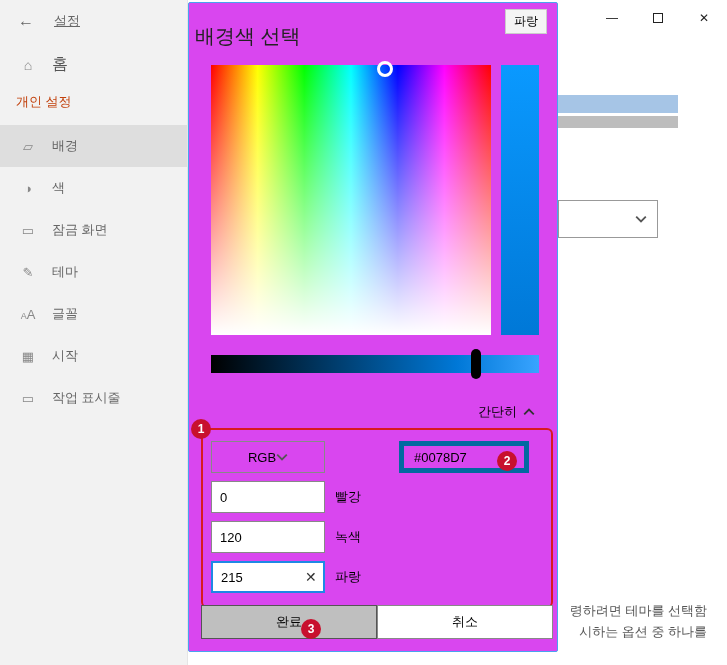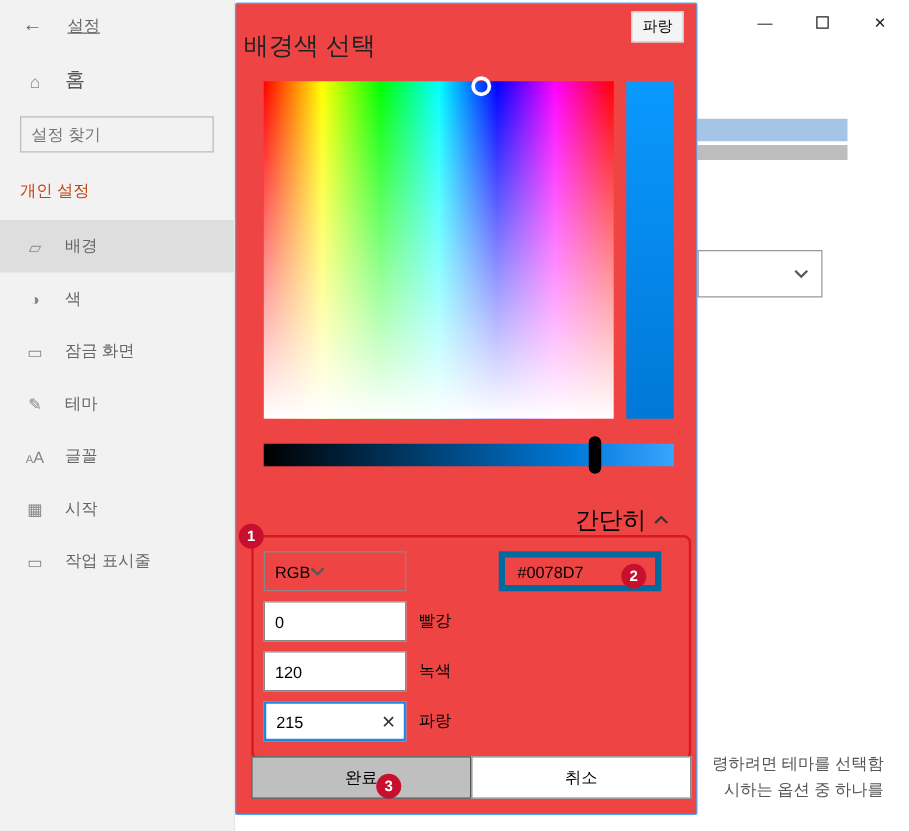--- a/index.html
+++ b/index.html
@@ -24,42 +24,42 @@
 .winctrl { position: absolute; right: 0; top: 0; display: flex; }
 .winctrl div { width: 46px; height: 36px; display: flex; align-items: center; justify-content: center; font-size: 12px; color: #222; }
 .winctrl .max { border: 1px solid #222; width: 10px; height: 10px; }
 .peek1 { position: absolute; left: 370px; top: 95px; width: 120px; height: 18px; background: #a6c5e6; }
 .peek2 { position: absolute; left: 370px; top: 116px; width: 120px; height: 12px; background: #bdbdbd; }
 .dropdown { position: absolute; left: 370px; top: 200px; width: 100px; height: 38px; border: 1px solid #999; display: flex; align-items: center; justify-content: flex-end; padding-right: 10px; }
 .dropdown svg { width: 12px; height: 12px; }
 .foottext { position: absolute; right: 20px; bottom: 22px; font-size: 13px; color: #555; text-align: right; line-height: 1.6; }
 
 
-.dialog { position: absolute; left: 188px; top: 2px; width: 370px; height: 650px; background: #ef4444; border: 1px solid #49a3ef; border-radius: 2px; }
+.dialog { position: absolute; left: 188px; top: 2px; width: 370px; height: 650px; background: #d946ef; border: 1px solid #49a3ef; border-radius: 2px; }
 .tooltip { position: absolute; right: 10px; top: 6px; border: 1px solid #ccc; background: #f4f4f4; font-size: 12px; padding: 3px 8px; }
 .dlgtitle { font-size: 20px; padding: 20px 6px 10px; color: #222; }
 .satval { position: absolute; left: 22px; top: 62px; width: 280px; height: 270px; background:
   linear-gradient(to top, #fff, rgba(255,255,255,0)),
   linear-gradient(to right, #ff0000, #ffff00, #00ff00, #00ffff, #0000ff, #ff00ff, #ff0000);
 }
 .satpick { position: absolute; left: 26px; top: 58px; width: 16px; height: 16px; border: 3px solid #fff; border-radius: 50%; background: transparent; transform: translate(162px, 0px); }
 .huecol { position: absolute; left: 312px; top: 62px; width: 38px; height: 270px; background: linear-gradient(#0a99ff, #0078d7); }
 .slider { position: absolute; left: 22px; top: 352px; width: 328px; height: 18px; background: linear-gradient(to right, #000, #0078d7 75%, #39a4ff); }
 .thumb { position: absolute; left: 282px; top: 346px; width: 10px; height: 30px; background: #000; border-radius: 5px; }
-.simple { position: absolute; right: 22px; top: 400px; font-size: 19px; display: flex; align-items: center; gap: 6px; }
+.simple { position: absolute; right: 22px; top: 400px; font-size: 13px; display: flex; align-items: center; gap: 6px; }
 .simple svg { width: 12px; height: 12px; }
 
 
 .group { position: absolute; left: 12px; top: 425px; width: 352px; height: 180px; border: 2px solid #d81a20; border-radius: 6px; }
 .badge { position: absolute; width: 20px; height: 20px; border-radius: 50%; background: #c8102e; color: #fff; font-size: 12px; font-weight: bold; display: flex; align-items: center; justify-content: center; }
 .b1 { left: 2px; top: 416px; }
 .b2 { right: 40px; top: 448px; z-index: 5; }
 .b3 { left: 112px; bottom: 12px; z-index: 5; }
 
-.modelsel { position: absolute; left: 22px; top: 438px; width: 114px; height: 32px; border: 1px solid #888; display: flex; align-items: center; justify-content: flex-start; padding: 0 8px; font-size: 13px; }
+.modelsel { position: absolute; left: 22px; top: 438px; width: 114px; height: 32px; border: 1px solid #888; display: flex; align-items: center; justify-content: center; padding: 0 8px; font-size: 13px; }
 .modelsel svg { width: 12px; height: 12px; }
 
 .hexbox { position: absolute; left: 210px; top: 438px; width: 130px; height: 32px; border: 5px solid #0369a1; display: flex; align-items: center; padding: 0 10px; font-size: 13px; }
 
 .chrow { position: absolute; left: 22px; width: 160px; height: 32px; display: flex; align-items: center; gap: 10px; }
 .chrow input { width: 114px; height: 32px; border: 1px solid #888; padding: 0 8px; font-size: 13px; }
 .chrow .lab { font-size: 13px; }
 .r1 { top: 478px; } .r2 { top: 518px; } .r3 { top: 558px; }
 .r3 input { border: 2px solid #1e88e5; }
 .r3 .clear { position: absolute; left: 94px; font-size: 14px; color: #333; }
@@ -73,23 +73,20 @@
 <body>
 
 <div class="sidebar">
   <div class="topbar">
     <span class="back">←</span>
     <span class="title">설정</span>
   </div>
   <div class="homerow">
     <span class="homeicon">⌂</span>
     <span>홈</span>
-  </div>
-  <div class="search">
-    <input placeholder="설정 찾기" style="">
   </div>
   <div class="cat">개인 설정</div>
   <div class="item active">
     <span class="ic">▱</span>
     <span>배경</span>
   </div>
   <div class="item">
     <span class="ic">◑</span>
     <span>색</span>
   </div>

